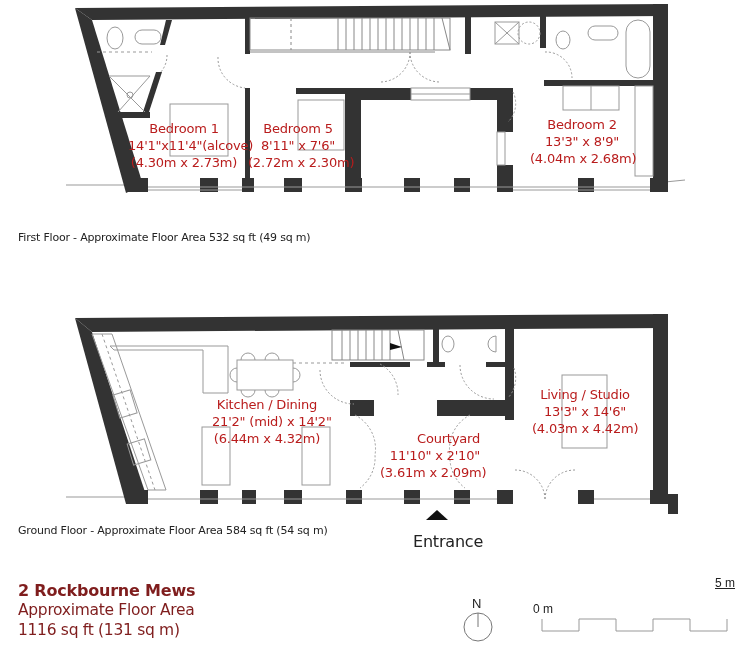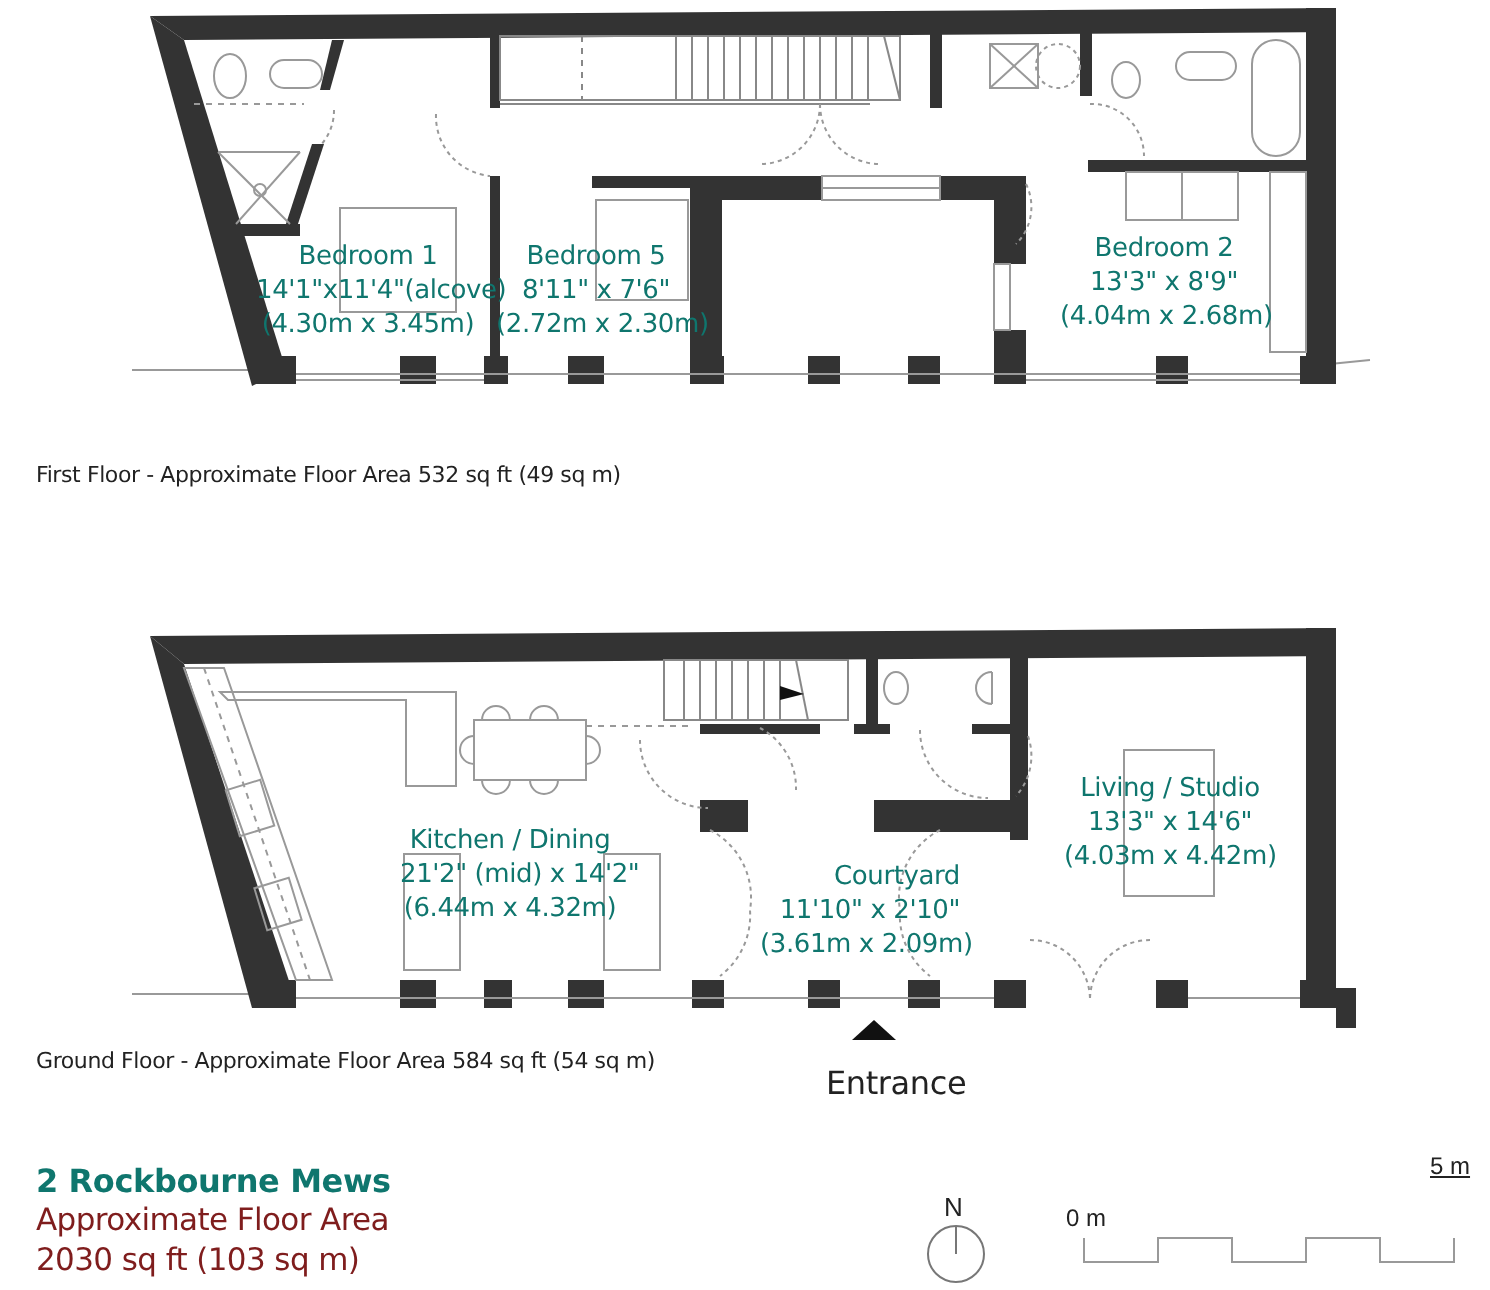--- a/index.html
+++ b/index.html
@@ -1,22 +1,22 @@
 <!DOCTYPE html>
 <html><head>
 <meta charset="utf-8">
 <style>
   html, body { margin: 0; padding: 0; background: #ffffff; }
   body { width: 745px; height: 645px; position: relative; overflow: hidden;
          font-family: "DejaVu Sans", sans-serif; color: #222; }
   #plan { position: absolute; left: 0; top: 0; width: 745px; height: 645px; }
   .lbl { position: absolute; text-align: center; font-size: 13px; line-height: 17px;
-         color: #0f766e; white-space: nowrap; letter-spacing: -0.2px; }
+         color: #b91c1c; white-space: nowrap; letter-spacing: -0.2px; }
   .floor-caption { position: absolute; font-size: 11px; color: #222; white-space: nowrap; letter-spacing: -0.2px; }
-  .title { position: absolute; left: 18px; top: 581px; font-size: 16px; font-weight: bold; color: #0f766e; letter-spacing: -0.2px; }
+  .title { position: absolute; left: 18px; top: 581px; font-size: 16px; font-weight: bold; color: #7f1d1d; letter-spacing: -0.2px; }
   .sub { position: absolute; left: 18px; font-size: 15.5px; color: #7f1d1d; letter-spacing: -0.3px; }
   .scale-lbl { position: absolute; font-size: 12px; font-family: "Liberation Sans", sans-serif; color: #222; }
 </style>
 </head>
 <body>
 
 <svg id="plan" viewBox="0 0 745 645" xmlns="http://www.w3.org/2000/svg">
 
   <g>
 
@@ -213,51 +213,51 @@
   </g>
 
   <g fill="none" stroke="#999" stroke-width="1">
     <polyline points="542,619 542,631 579,631 579,619 616,619 616,631 653,631 653,619 690,619 690,631 727,631 727,619"></polyline>
   </g>
 </svg>
 
 <div class="lbl" style="left:128px; top:120px; width:112px;">
   <div>Bedroom 1</div>
   <div>14'1"x11'4"(alcove)</div>
-  <div>(4.30m x 3.45m)</div>
+  <div>(4.30m x 2.73m)</div>
 </div>
 <div class="lbl" style="left:248px; top:120px; width:100px;">
   <div>Bedroom 5</div>
   <div>8'11" x 7'6"</div>
   <div>(2.72m x 2.30m)</div>
 </div>
 <div class="lbl" style="left:530px; top:116px; width:104px;">
   <div>Bedroom 2</div>
   <div>13'3" x 8'9"</div>
   <div>(4.04m x 2.68m)</div>
 </div>
 <div class="floor-caption" style="left:18px; top:231px;">First Floor - Approximate Floor Area 532 sq ft (49 sq m)</div>
 
-<div class="lbl" style="left:200px; top:396px; width:110px;margin-top:16px;">
+<div class="lbl" style="left:212px; top:396px; width:110px;">
   <div>Kitchen / Dining</div>
   <div>21'2" (mid) x 14'2"</div>
   <div>(6.44m x 4.32m)</div>
 </div>
 <div class="lbl" style="left:380px; top:430px; width:100px;text-align:right;">
   <div>Courtyard</div>
   <div>11'10" x  2'10"</div>
   <div>(3.61m x 2.09m)</div>
 </div>
 <div class="lbl" style="left:532px; top:386px; width:106px;">
   <div>Living / Studio</div>
   <div>13'3" x 14'6"</div>
   <div>(4.03m x 4.42m)</div>
 </div>
 <div class="floor-caption" style="left:18px; top:524px;">Ground Floor - Approximate Floor Area 584 sq ft (54 sq m)</div>
 <div class="floor-caption" style="left:413px; top:532px; font-size:16px;">Entrance</div>
 
 <div class="title">2 Rockbourne Mews</div>
 <div class="sub" style="top:601px;">Approximate Floor Area</div>
-<div class="sub" style="top:621px;">2030 sq ft (103 sq m)</div>
+<div class="sub" style="top:621px;">1116 sq ft (131 sq m)</div>
 
 <div class="scale-lbl" style="left:472px; top:596px; font-size:13px;">N</div>
 <div class="scale-lbl" style="left:533px; top:602px;">0 m</div>
 <div class="scale-lbl" style="left:715px; top:576px;text-decoration:underline;">5 m</div>
 
 </body></html>

